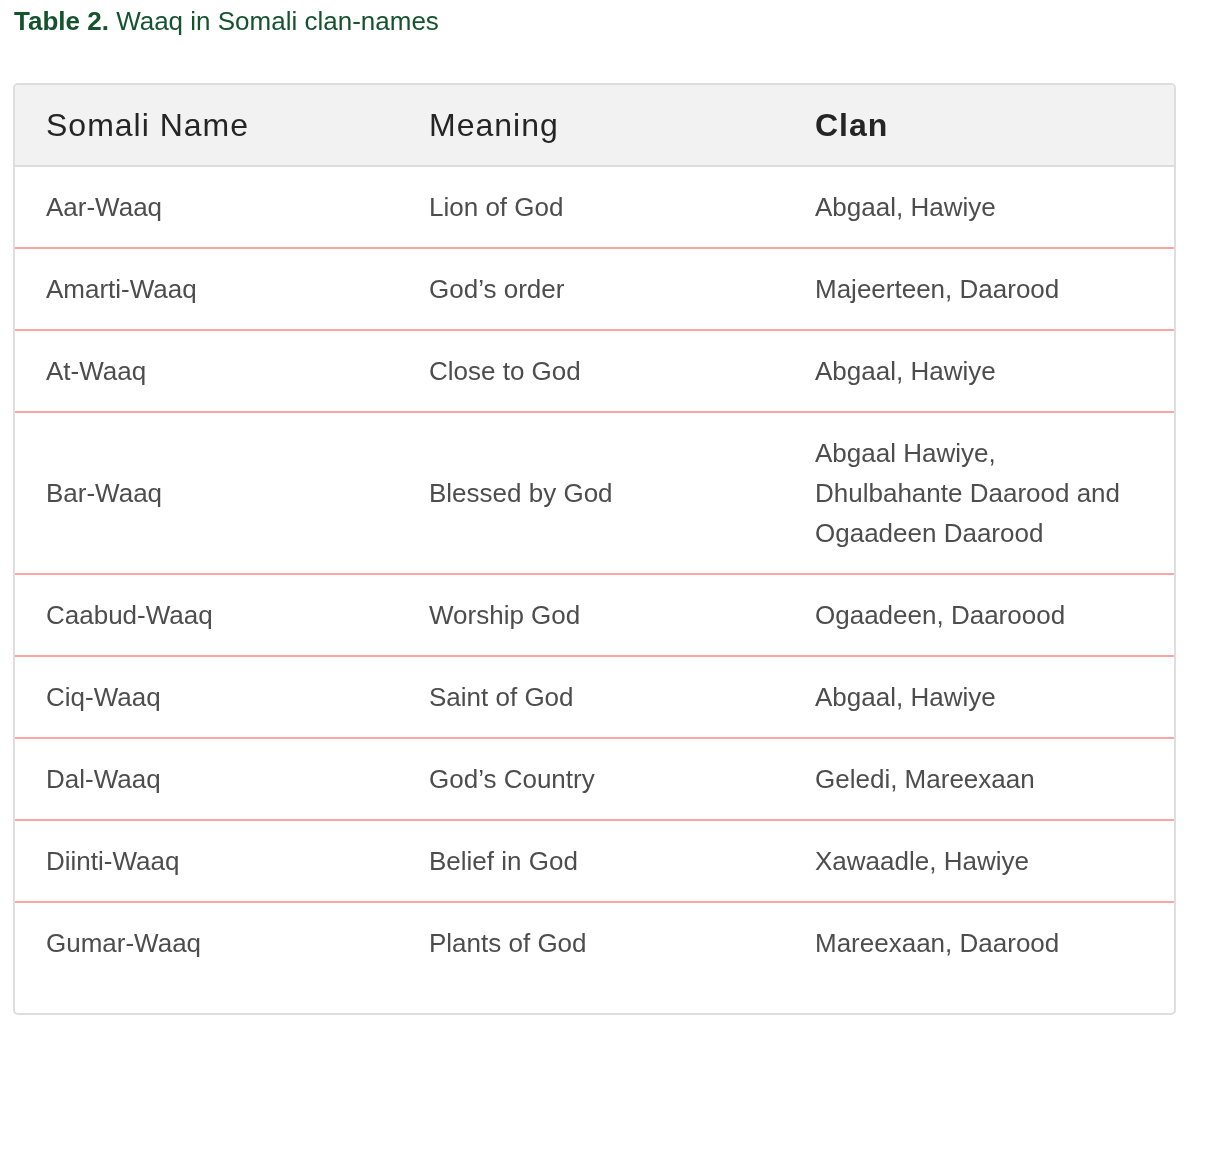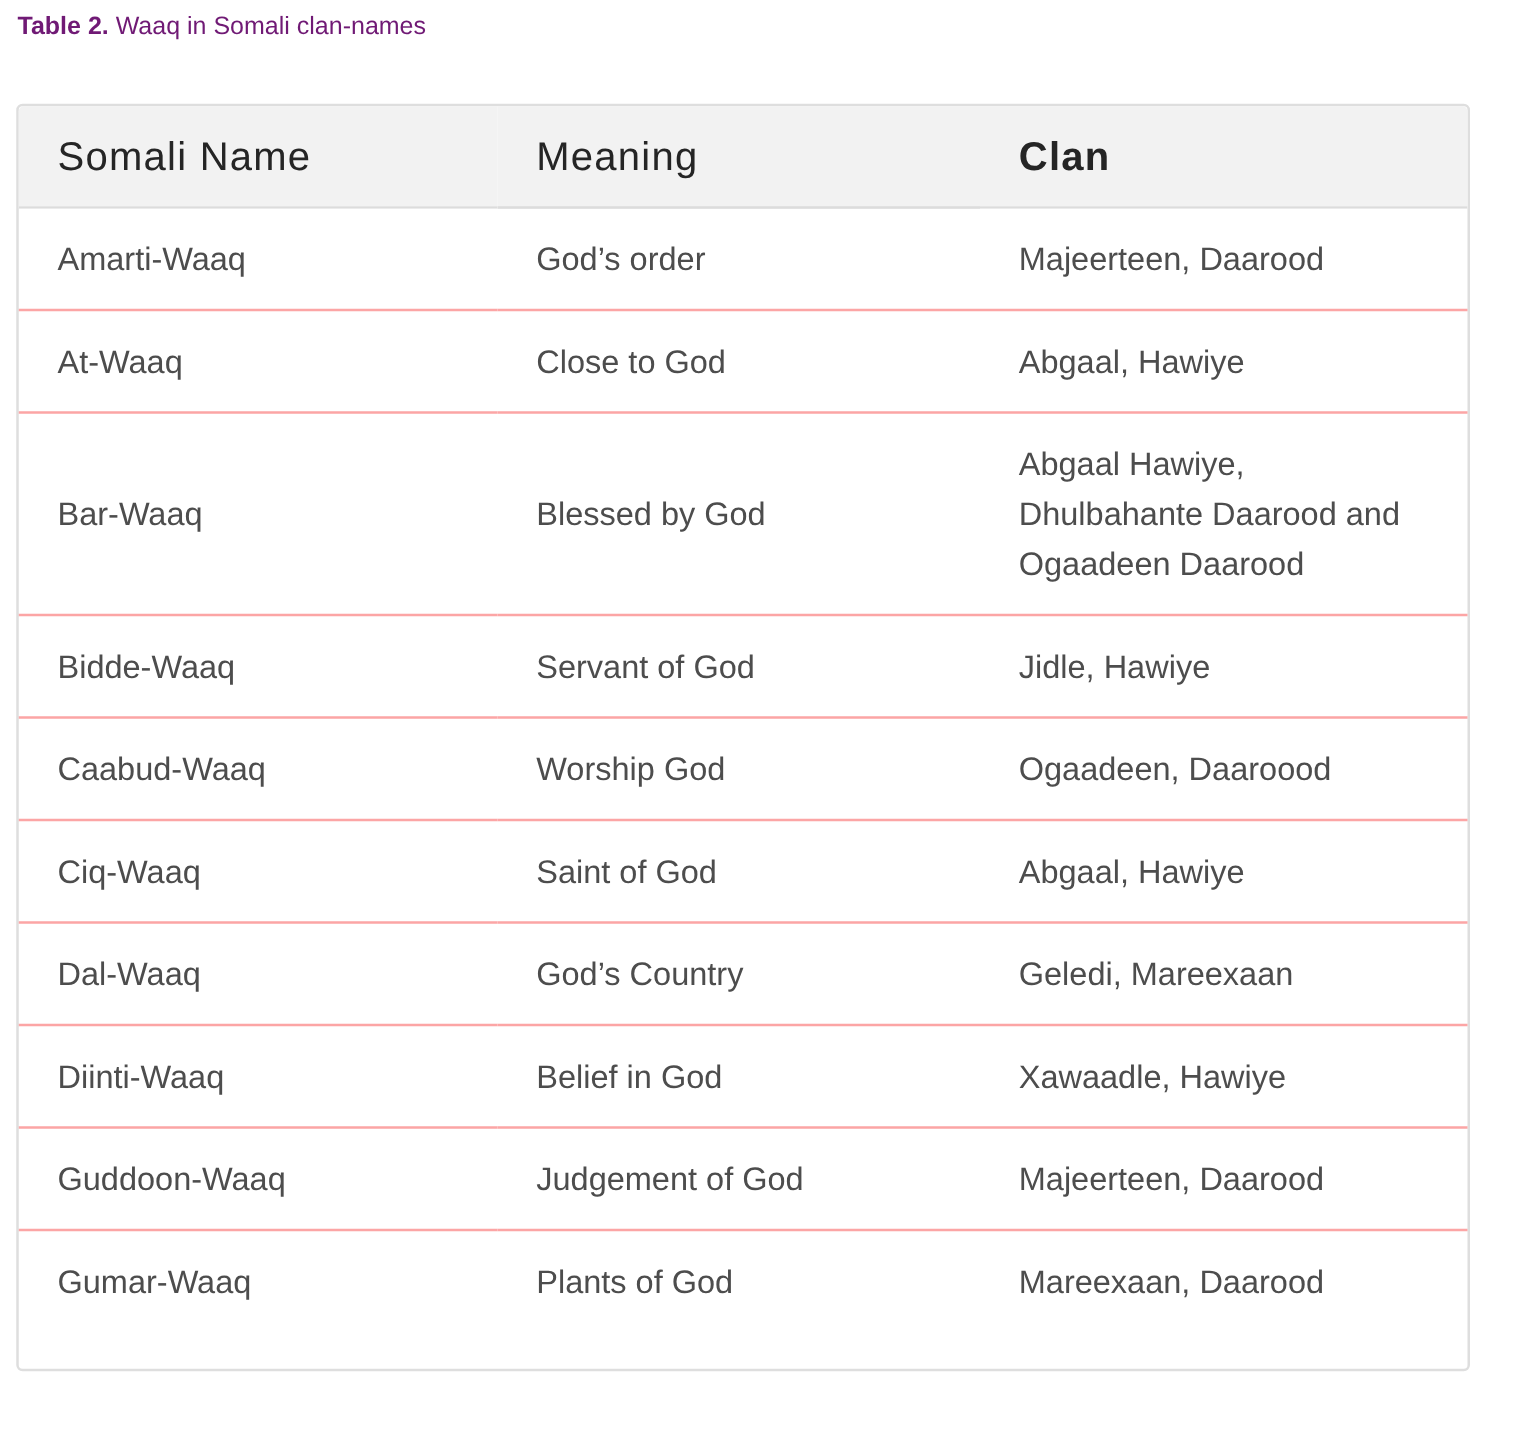--- a/index.html
+++ b/index.html
@@ -6,23 +6,23 @@
     margin: 0;
     padding: 0;
     background: #ffffff;
     width: 1216px;
     height: 1160px;
     overflow: hidden;
     font-family: "Liberation Sans", sans-serif;
   }
   .page-title {
     margin: 4px 0 0 14px;
-    font-size: 20px;
+    font-size: 26px;
     line-height: 34px;
-    color: #701a75;
+    color: #14532d;
   }
   .page-title .title-label {
     font-weight: bold;
   }
   table.clan-table {
     border-collapse: separate;
     border-spacing: 0;
     table-layout: fixed;
     width: 1159px;
     margin: 45px 0 0 13px;
@@ -73,39 +73,39 @@
   </colgroup>
   <thead>
     <tr>
       <th>Somali Name</th>
       <th>Meaning</th>
       <th>Clan</th>
     </tr>
   </thead>
   <tbody>
 
+  <tr>
+        <td>Aar-Waaq</td>
+        <td>Lion of God</td>
+        <td>Abgaal, Hawiye</td>
+      </tr>
       <tr>
         <td>Amarti-Waaq</td>
         <td>God’s order</td>
         <td>Majeerteen, Daarood</td>
       </tr>
       <tr>
         <td>At-Waaq</td>
         <td>Close to God</td>
         <td>Abgaal, Hawiye</td>
       </tr>
       <tr>
         <td>Bar-Waaq</td>
         <td>Blessed by God</td>
         <td>Abgaal Hawiye, Dhulbahante Daarood and Ogaadeen Daarood</td>
-      </tr>
-      <tr>
-        <td>Bidde-Waaq</td>
-        <td>Servant of God</td>
-        <td>Jidle, Hawiye</td>
       </tr>
       <tr>
         <td>Caabud-Waaq</td>
         <td>Worship God</td>
         <td>Ogaadeen, Daaroood</td>
       </tr>
       <tr>
         <td>Ciq-Waaq</td>
         <td>Saint of God</td>
         <td>Abgaal, Hawiye</td>
@@ -114,25 +114,20 @@
         <td>Dal-Waaq</td>
         <td>God’s Country</td>
         <td>Geledi, Mareexaan</td>
       </tr>
       <tr>
         <td>Diinti-Waaq</td>
         <td>Belief in God</td>
         <td>Xawaadle, Hawiye</td>
       </tr>
       <tr>
-        <td>Guddoon-Waaq</td>
-        <td>Judgement of God</td>
-        <td>Majeerteen, Daarood</td>
-      </tr>
-      <tr>
         <td>Gumar-Waaq</td>
         <td>Plants of God</td>
         <td>Mareexaan, Daarood</td>
       </tr>
     </tbody>
   <tbody>
     <tr class="partial-row">
       <td></td>
       <td></td>
       <td></td>

